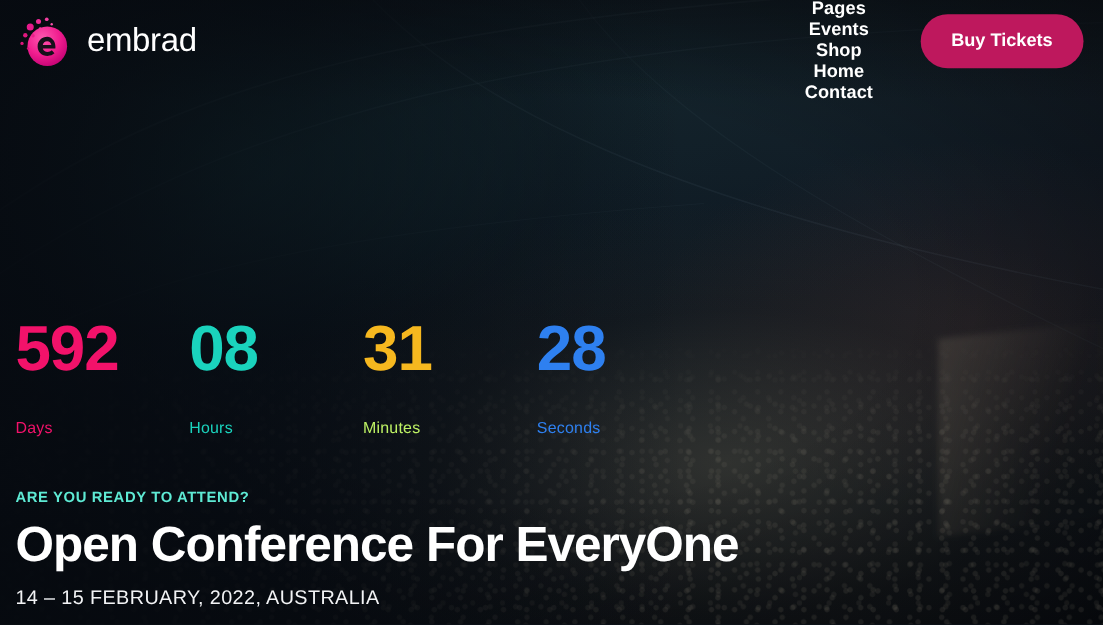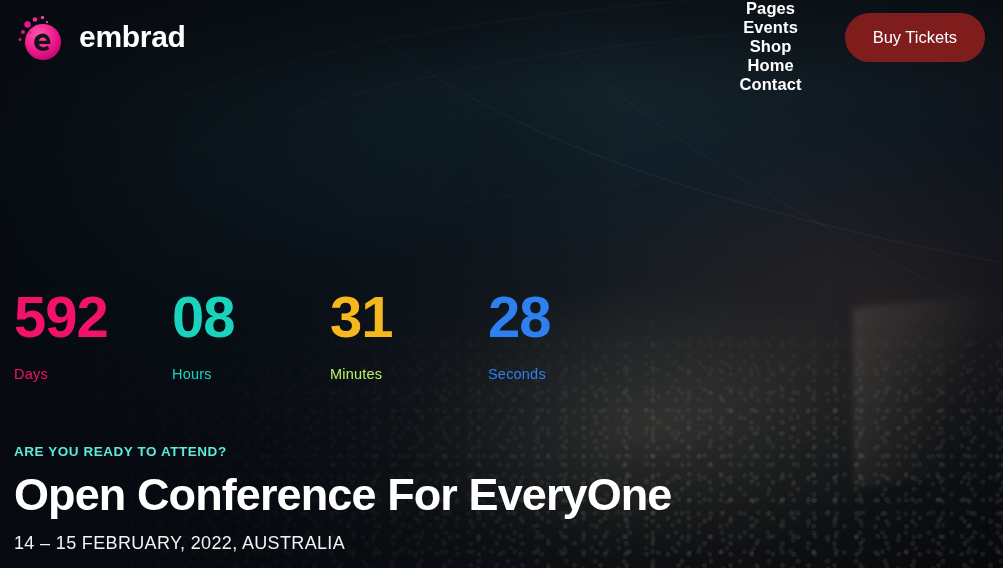--- a/index.html
+++ b/index.html
@@ -76,60 +76,60 @@
     position:absolute; top:0; left:0; right:0; height:74px;
     display:flex; align-items:center;
     padding:0 18px 0 14px;
     z-index:10;
   }
 
   .brand { display:flex; align-items:center; gap:13px; }
   .brand-mark { position:relative; width:52px; height:52px; }
   .brand-mark svg { display:block; width:52px; height:52px; }
   .brand-name {
-    color:#ffffff; font-size:30px; font-weight:700; letter-spacing:-0.3px;
+    color:#ffffff; font-size:30px; font-weight:400; letter-spacing:-0.3px;
   }
 
   .nav {
     margin-left:auto;
     display:flex; align-items:center; gap:0;flex-direction:column;
   }
   .nav-item {
     color:#ffffff;
     font-size:16.5px; font-weight:700;
     padding:0 19px;
     letter-spacing:.1px;
     white-space:nowrap;
     cursor:pointer;
   }
   .nav-item.active { color:#ec1163; }
 
   .cta {
     margin-left:24px;
-    background:#7f1d1d;
+    background:#be185d;
     color:#ffffff;
-    font-size:16.5px; font-weight:400;
+    font-size:16.5px; font-weight:700;
     border:none; border-radius:28px;
     padding:15px 28px;
     cursor:pointer;
     white-space:nowrap;
   }
 
   
   .countdown {
     position:absolute; left:14px; top:288px;
     display:flex; z-index:8;
   }
   .cd-cell { width:158px; }
   .cd-num {
     font-size:58px; font-weight:800; line-height:1;
     letter-spacing:-1px;
   }
   .cd-lbl {
-    margin-top:20px;
+    margin-top:36px;
     font-size:14.5px; font-weight:500;
     letter-spacing:.2px;
   }
 
   
   .hero { position:absolute; left:14px; top:444px; z-index:8; }
   .hero-kicker {
     color:#5eead4; font-size:13.5px; font-weight:700;
     letter-spacing:.55px; text-transform:uppercase;
   }

